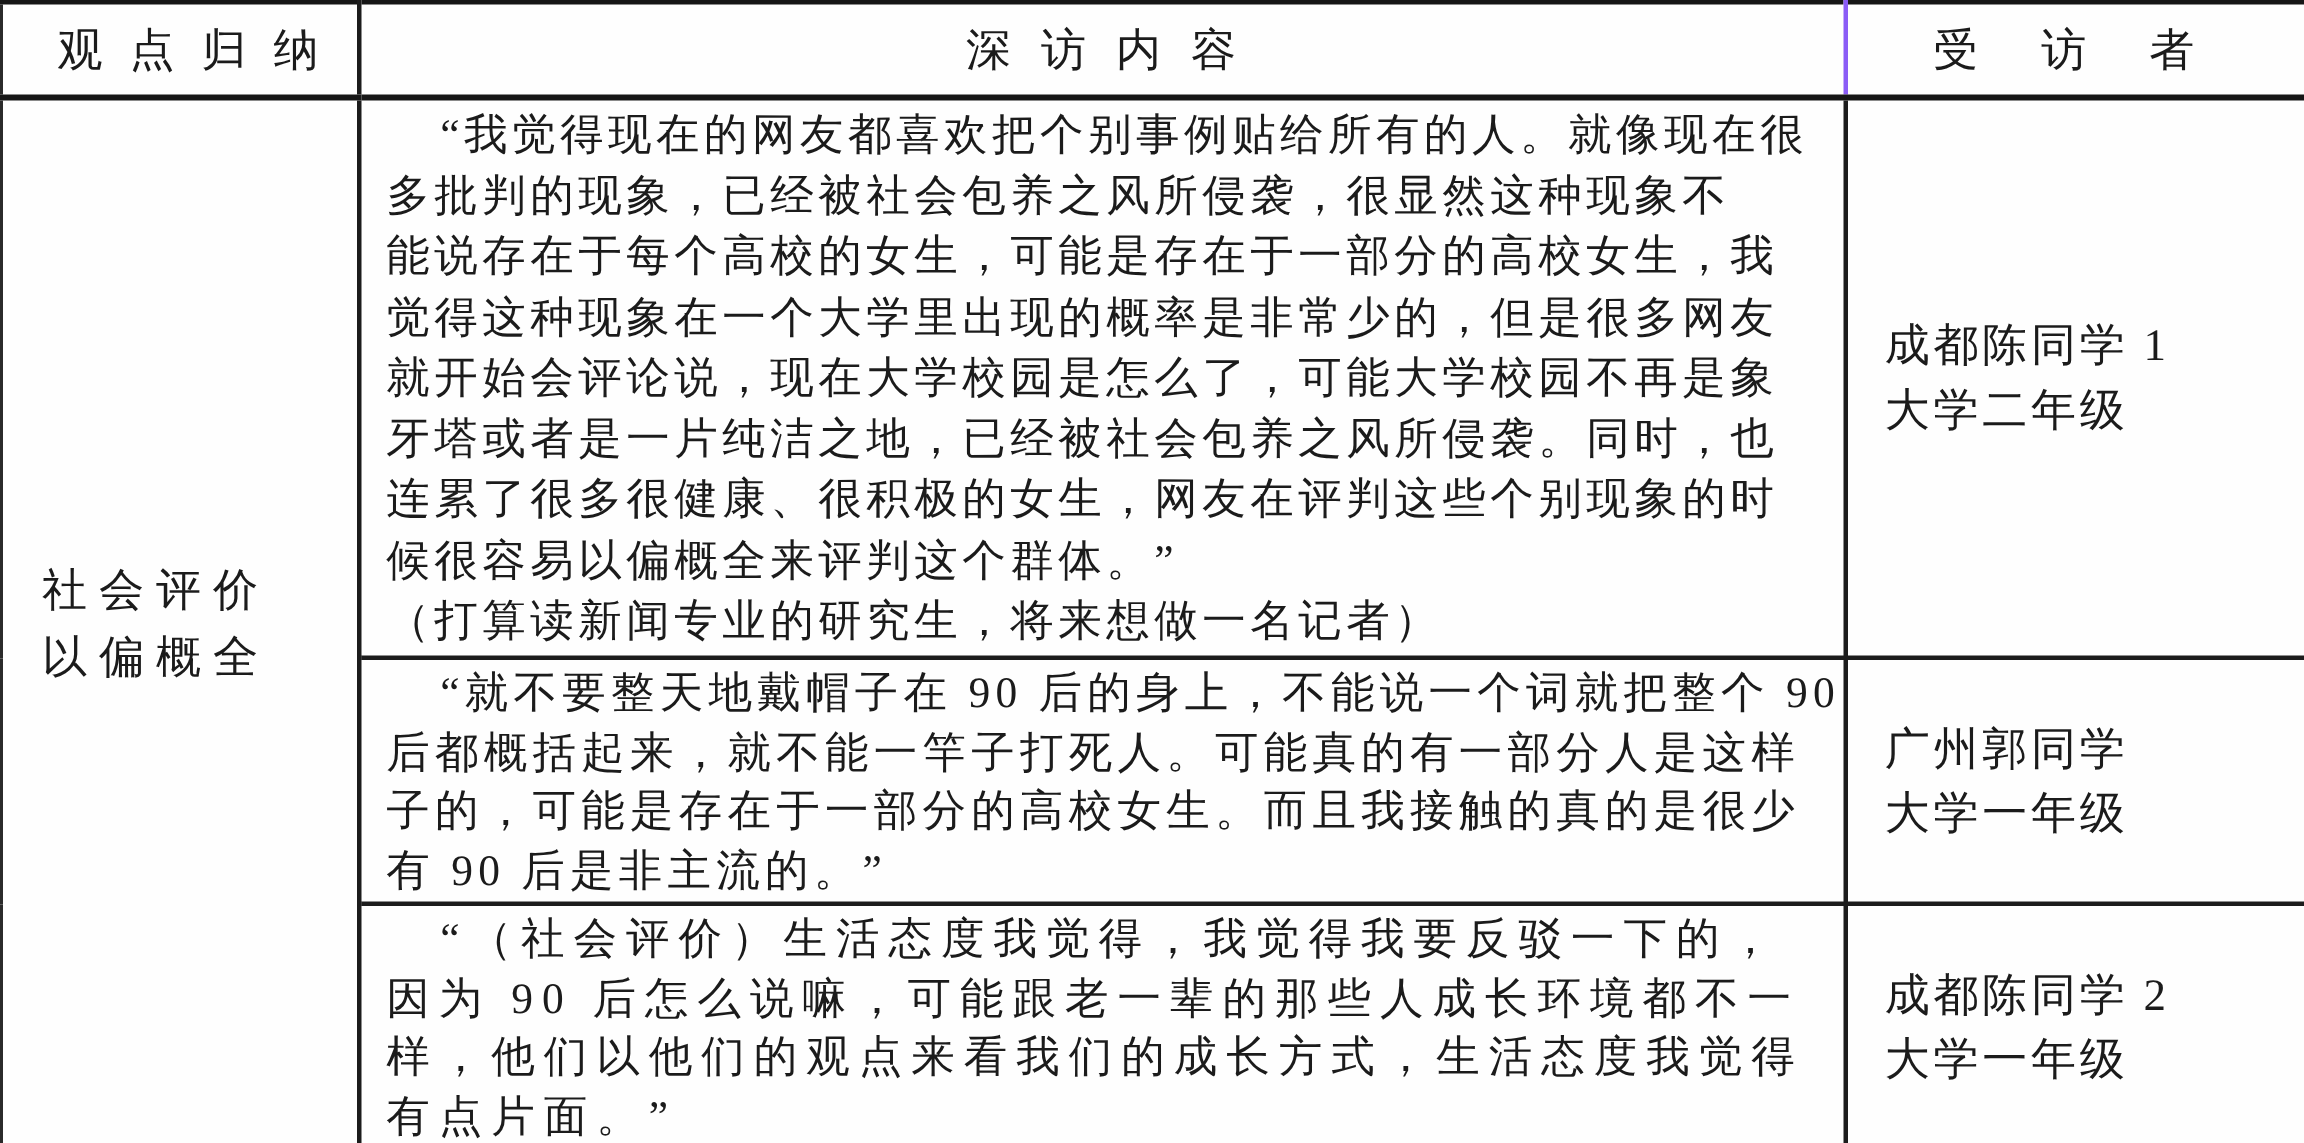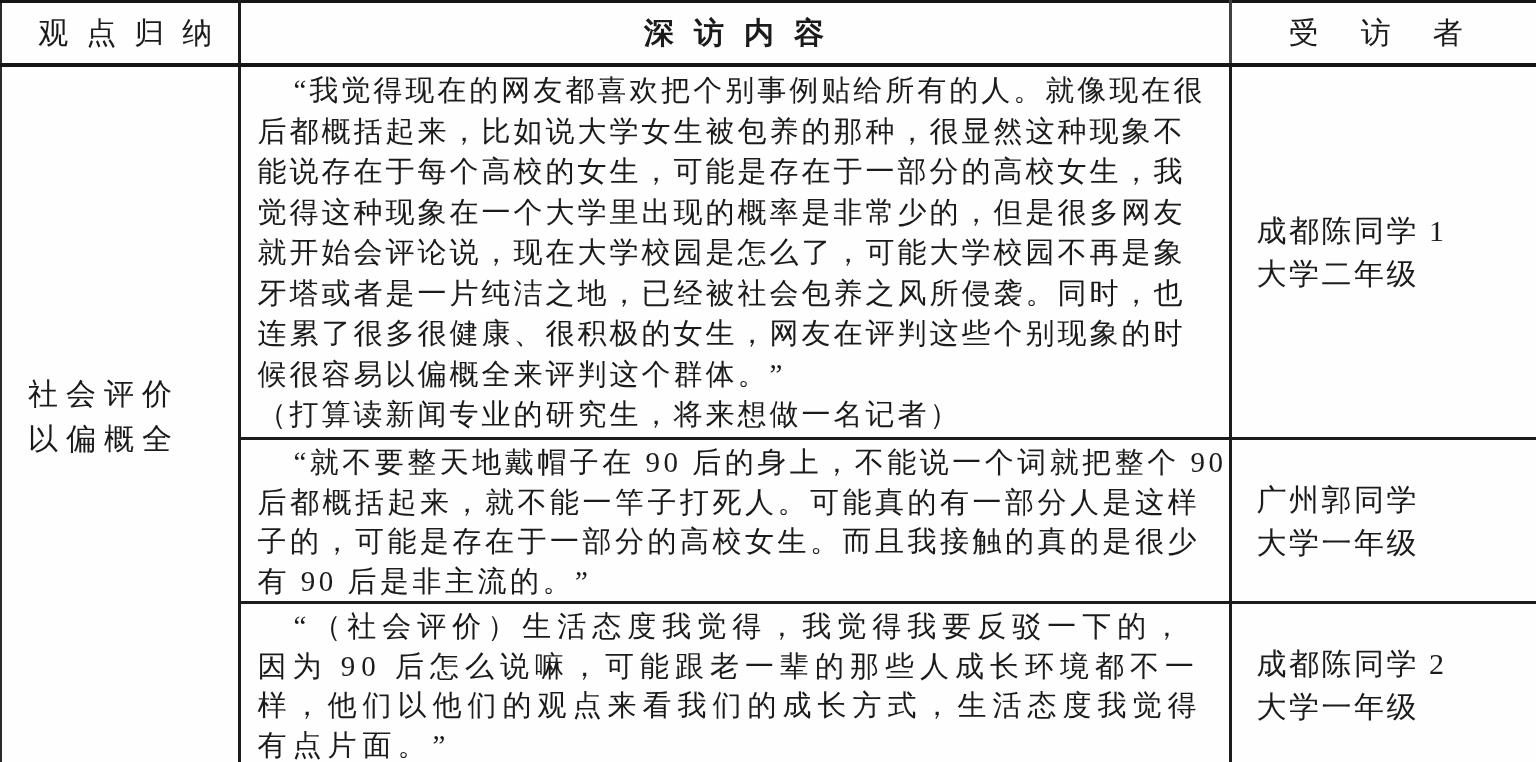--- a/index.html
+++ b/index.html
@@ -32,21 +32,21 @@
   th {
     font-weight: normal;
     font-size: 30px;
     height: 58px;
     vertical-align: middle;
     text-align: center;
     border-bottom: 4px solid #161616;
     white-space: nowrap;
   }
   th.h-viewpoint   { letter-spacing: 18px; padding-left: 30px; border-right: 3px solid #1c1c1c; }
-  th.h-content     { letter-spacing: 20px; padding-left: 20px; border-right: 3px solid #404040; font-weight: bold; }
+  th.h-content     { letter-spacing: 20px; padding-left: 20px; border-right: 3px solid #8b5cf6; }
   th.h-interviewee { letter-spacing: 42px; padding-left: 26px; }
 
   td { vertical-align: top; }
 
   td.viewpoint-cell {
     border-right: 3px solid #1c1c1c;
     vertical-align: middle;
     font-size: 30px;
     line-height: 45px;
     letter-spacing: 8px;
@@ -99,21 +99,21 @@
       </tr>
     </thead>
     <tbody>
       <tr class="body-row-1">
         <td class="viewpoint-cell" rowspan="3">
           <div class="vp-line">社会评价</div>
           <div class="vp-line">以偏概全</div>
         </td>
         <td class="content-cell">
           <div class="line first">“我觉得现在的网友都喜欢把个别事例贴给所有的人。就像现在很</div>
-          <div class="line">后都概括起来，比如说大学女生被包养的那种，很显然这种现象不</div>
+          <div class="line">多批判的现象，已经被社会包养之风所侵袭，很显然这种现象不</div>
           <div class="line">能说存在于每个高校的女生，可能是存在于一部分的高校女生，我</div>
           <div class="line">觉得这种现象在一个大学里出现的概率是非常少的，但是很多网友</div>
           <div class="line">就开始会评论说，现在大学校园是怎么了，可能大学校园不再是象</div>
           <div class="line">牙塔或者是一片纯洁之地，已经被社会包养之风所侵袭。同时，也</div>
           <div class="line">连累了很多很健康、很积极的女生，网友在评判这些个别现象的时</div>
           <div class="line">候很容易以偏概全来评判这个群体。”</div>
           <div class="line">（打算读新闻专业的研究生，将来想做一名记者）</div>
         </td>
         <td class="interviewee-cell">
           <div class="iv-line">成都陈同学 1</div>

